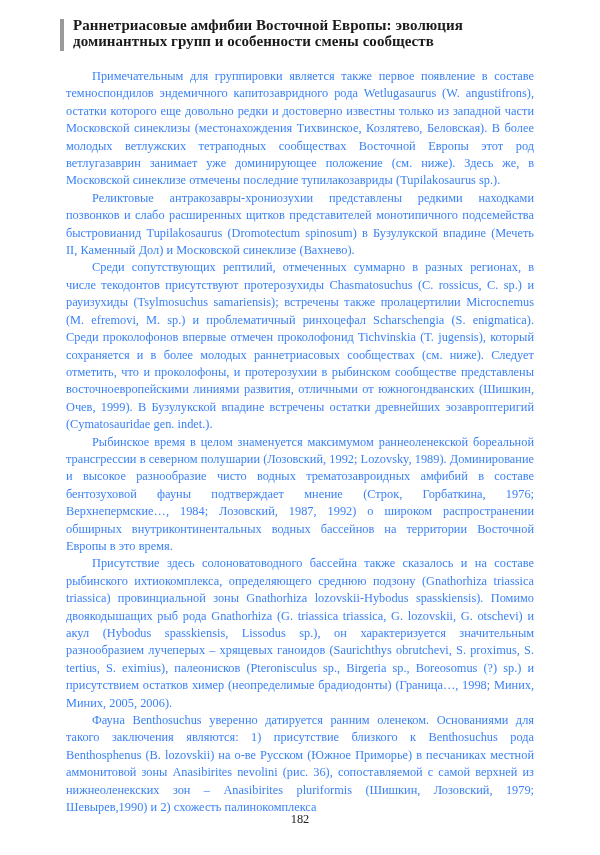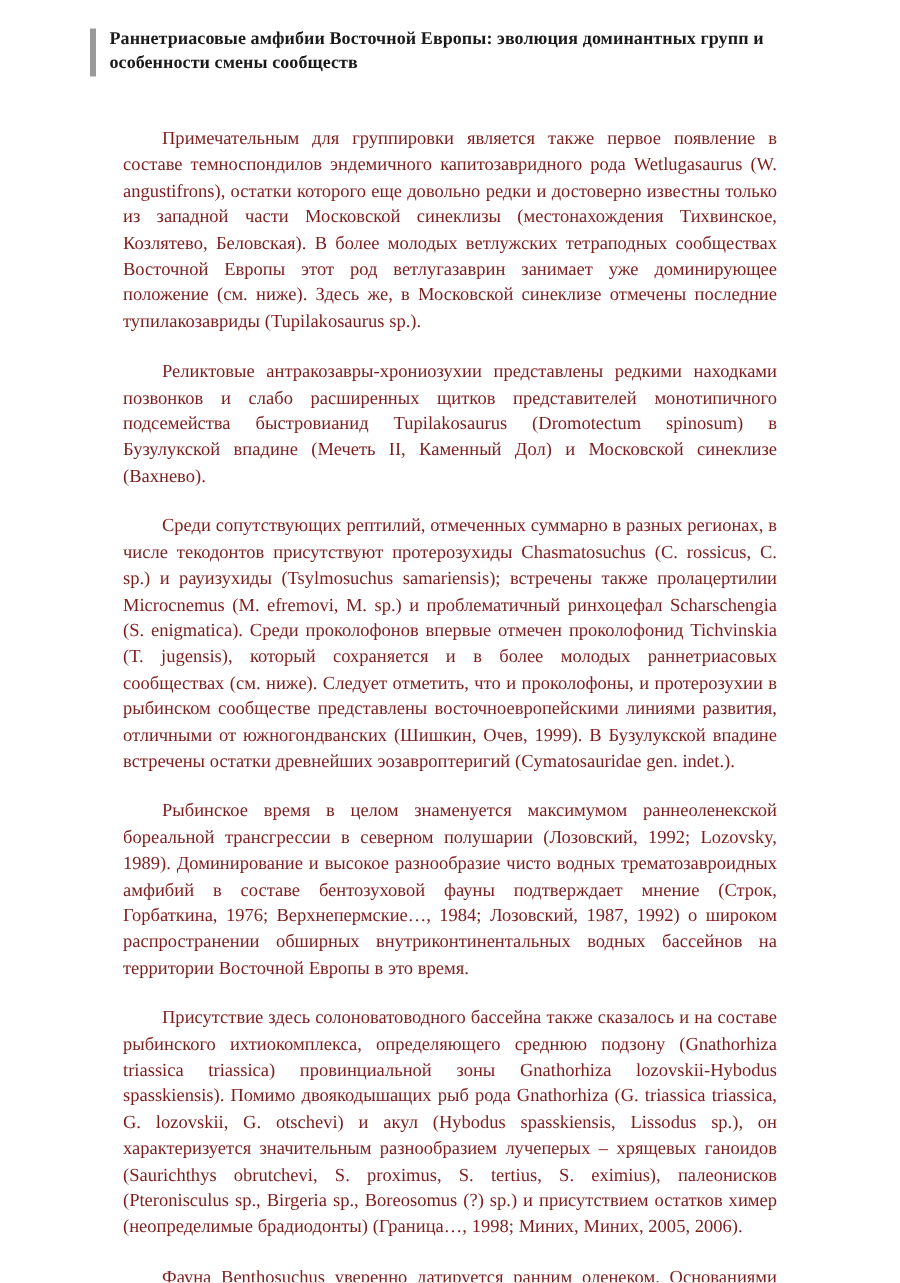--- a/index.html
+++ b/index.html
@@ -27,42 +27,42 @@
   }
   .head-rule {
     flex: 0 0 auto;
     width: 4px;
     height: 32px;
     background: #9a9a9a;
     margin-top: 1px;
   }
   .head-text {
     font-weight: bold;
-    font-size: 12px;
+    font-size: 15px;
     line-height: 15.5px;
     letter-spacing: 0.05px;
     color: #1a1a1a;
     max-width: 448px;
   }
   .body-col {
     position: absolute;
     left: 66px;
     top: 68px;
     width: 468px;
   }
   .body-col p {
-    margin: 16px;
+    margin: 0;
     font-size: 12.35px;
     line-height: 17.4px;
     text-align: justify;
     text-justify: inter-word;
     text-indent: 26px;
     hyphens: manual;
     word-spacing: 0.1px;
-    color: #7f1d1d;
+    color: #3b82f6;
   }
   .folio {
     position: absolute;
     left: 0;
     top: 812px;
     width: 600px;
     text-align: center;
     font-size: 12.4px;
     color: #1d1d1d;
   }
@@ -79,14 +79,15 @@
 
   <div class="body-col">
     <p>Примечательным для группировки является также первое появление в составе темноспондилов эндемичного капитозавридного рода Wetlugasaurus (W. angustifrons), остатки которого еще довольно редки и достоверно известны только из западной части Московской синеклизы (местонахождения Тихвинское, Козлятево, Беловская). В более молодых ветлужских тетраподных сообществах Восточной Европы этот род ветлугазаврин занимает уже доминирующее положение (см. ниже). Здесь же, в Московской синеклизе отмечены последние тупилакозавриды (Tupilakosaurus sp.).</p>
     <p>Реликтовые антракозавры-хрониозухии представлены редкими находками позвонков и слабо расширенных щитков представителей монотипичного подсемейства быстровианид Tupilakosaurus (Dromotectum spinosum) в Бузулукской впадине (Мечеть II, Каменный Дол) и Московской синеклизе (Вахнево).</p>
     <p>Среди сопутствующих рептилий, отмеченных суммарно в разных регионах, в числе текодонтов присутствуют протерозухиды Chasmatosuchus (C. rossicus, C. sp.) и рауизухиды (Tsylmosuchus samariensis); встречены также пролацертилии Microcnemus (M. efremovi, M. sp.) и проблематичный ринхоцефал Scharschengia (S. enigmatica). Среди проколофонов впервые отмечен проколофонид Tichvinskia (T. jugensis), который сохраняется и в более молодых раннетриасовых сообществах (см. ниже). Следует отметить, что и проколофоны, и протерозухии в рыбинском сообществе представлены восточноевропейскими линиями развития, отличными от южногондванских (Шишкин, Очев, 1999). В Бузулукской впадине встречены остатки древнейших эозавроптеригий (Cymatosauridae gen. indet.).</p>
     <p>Рыбинское время в целом знаменуется максимумом раннеоленекской бореальной трансгрессии в северном полушарии (Лозовский, 1992; Lozovsky, 1989). Доминирование и высокое разнообразие чисто водных трематозавроидных амфибий в составе бентозуховой фауны подтверждает мнение (Строк, Горбаткина, 1976; Верхнепермские…, 1984; Лозовский, 1987, 1992) о широком распространении обширных внутриконтинентальных водных бассейнов на территории Восточной Европы в это время.</p>
     <p>Присутствие здесь солоноватоводного бассейна также сказалось и на составе рыбинского ихтиокомплекса, определяющего среднюю подзону (Gnathorhiza triassica triassica) провинциальной зоны Gnathorhiza lozovskii-Hybodus spasskiensis). Помимо двоякодышащих рыб рода Gnathorhiza (G. triassica triassica, G. lozovskii, G. otschevi) и акул (Hybodus spasskiensis, Lissodus sp.), он характеризуется значительным разнообразием лучеперых – хрящевых ганоидов (Saurichthys obrutchevi, S. proximus, S. tertius, S. eximius), палеонисков (Pteronisculus sp., Birgeria sp., Boreosomus (?) sp.) и присутствием остатков химер (неопределимые брадиодонты) (Граница…, 1998; Миних, Миних, 2005, 2006).</p>
     <p>Фауна Benthosuchus уверенно датируется ранним оленеком. Основаниями для такого заключения являются: 1) присутствие близкого к Benthosuchus рода Benthosphenus (B. lozovskii) на о-ве Русском (Южное Приморье) в песчаниках местной аммонитовой зоны Anasibirites nevolini (рис. 36), сопоставляемой с самой верхней из нижнеоленекских зон – Anasibirites pluriformis (Шишкин, Лозовский, 1979; Шевырев,1990) и 2) схожесть палинокомплекса</p>
   </div>
 
+  <div class="folio">182</div>
 
 </div>
 
 </body></html>

